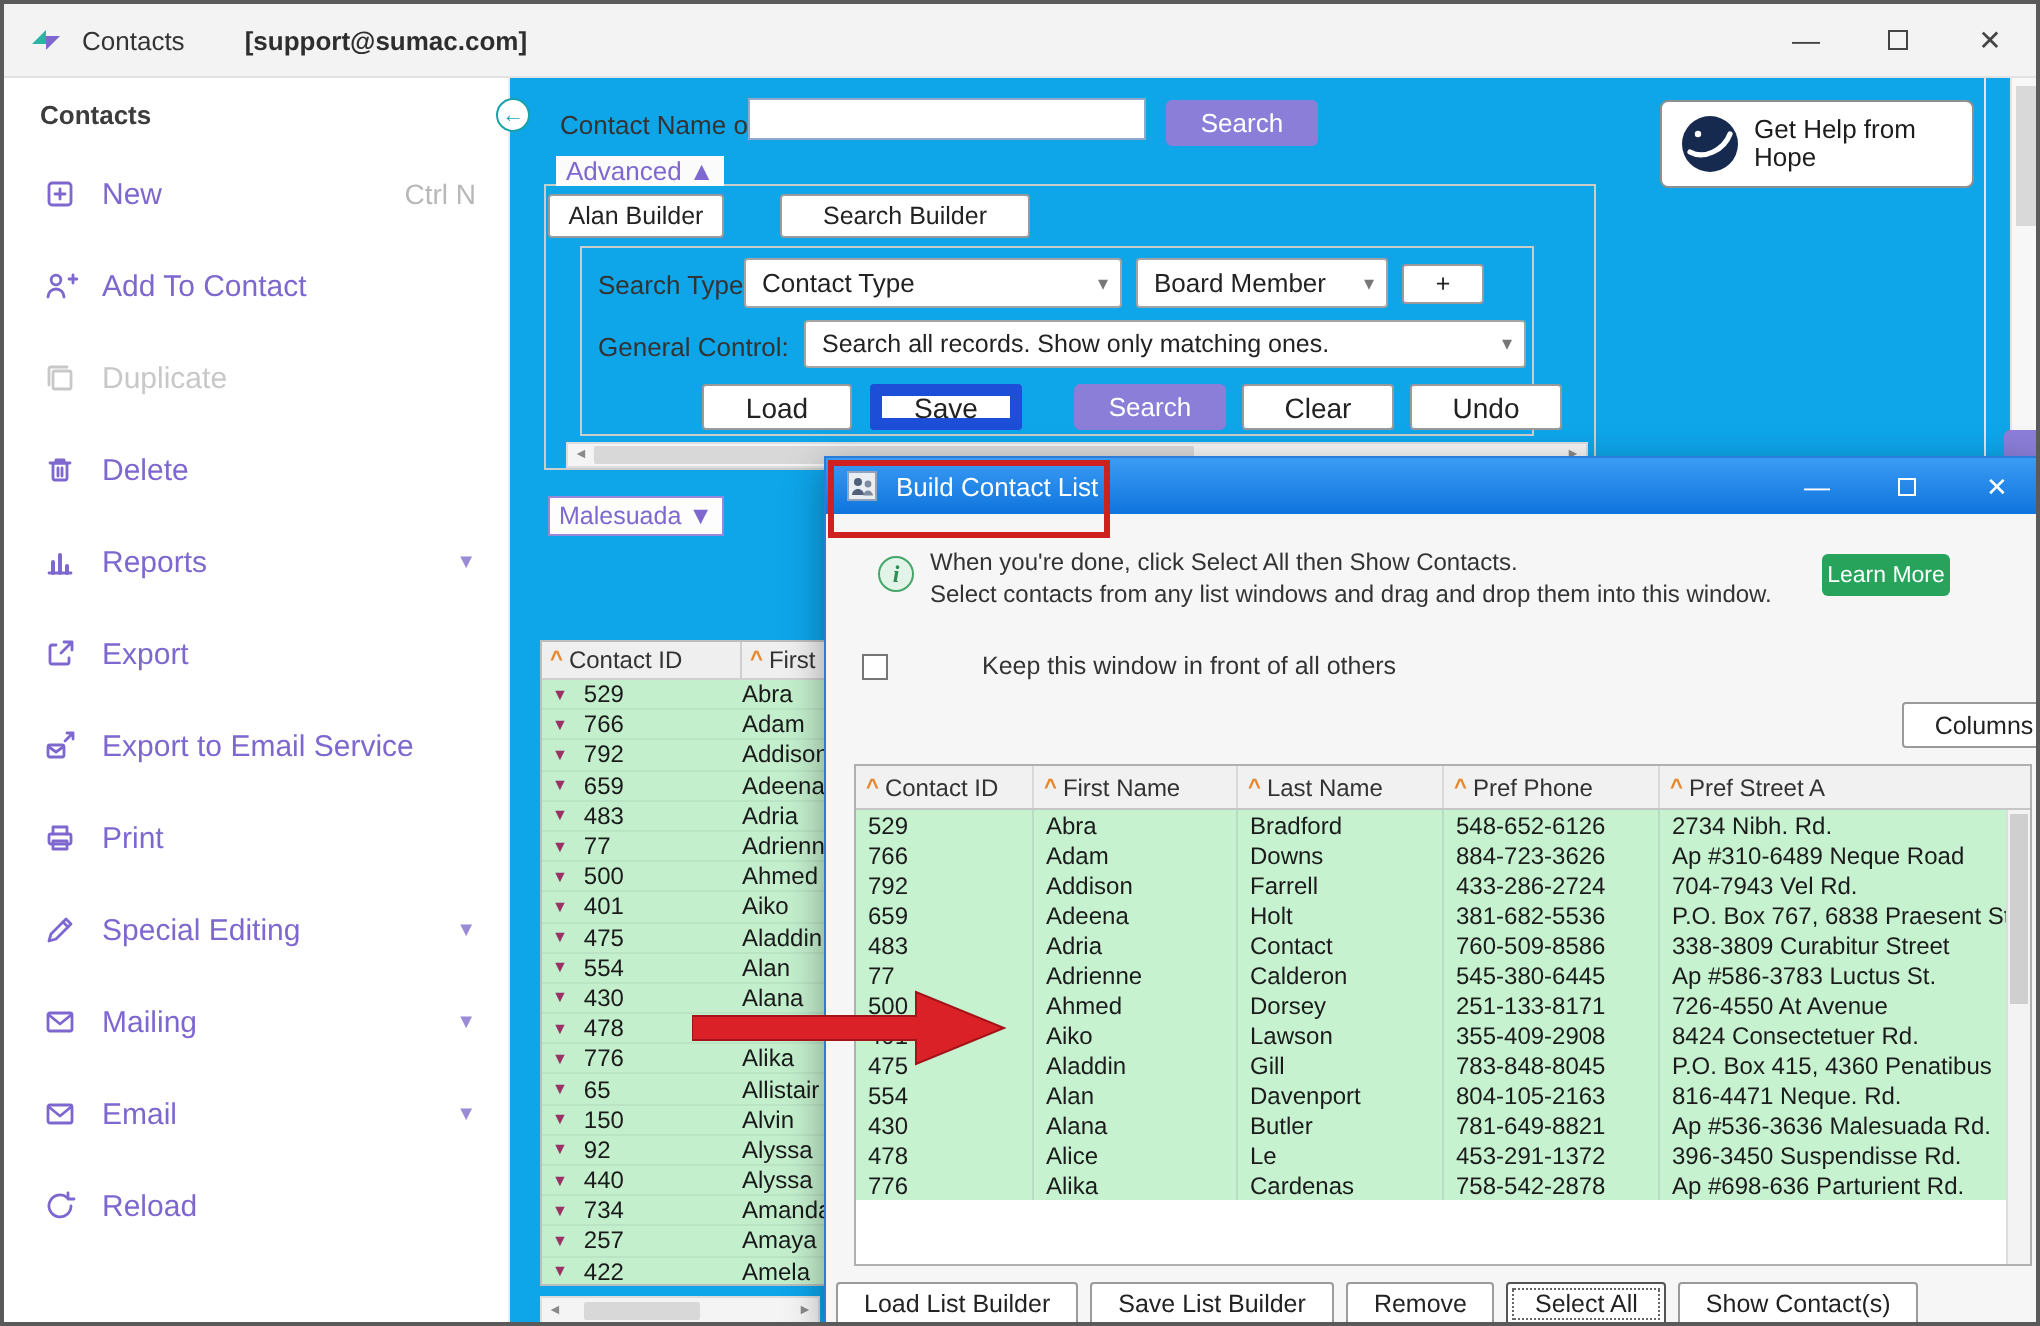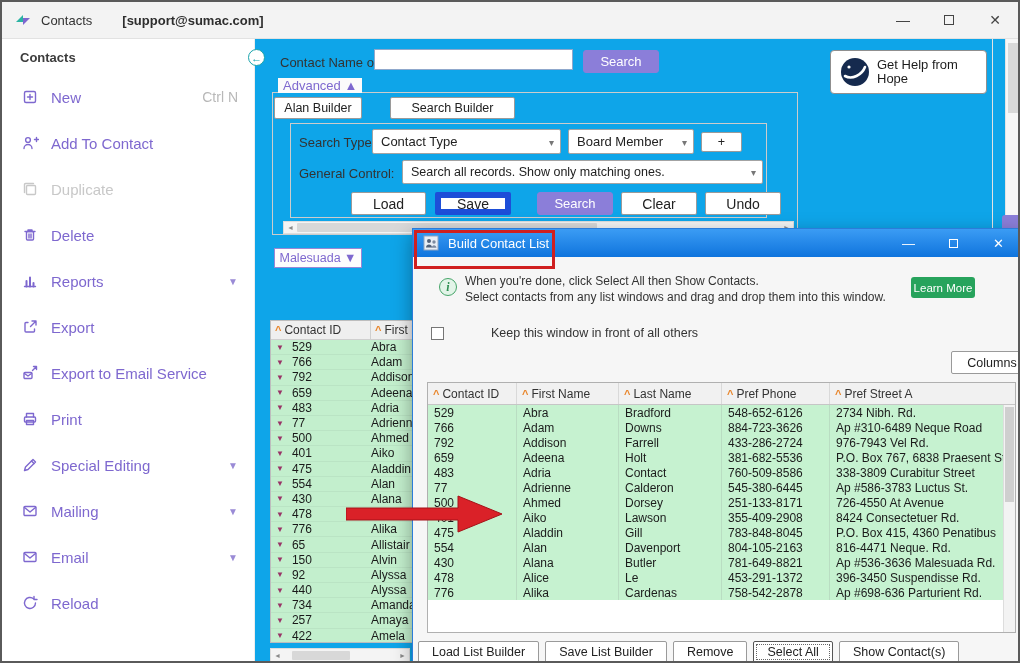--- a/index.html
+++ b/index.html
@@ -586,21 +586,21 @@
             <span class="dt-c c1">Adam</span>
             <span class="dt-c c2">Downs</span>
             <span class="dt-c c3">884-723-3626</span>
             <span class="dt-c c4">Ap #310-6489 Neque Road</span>
           </div>
           <div class="dt-row">
             <span class="dt-c c0">792</span>
             <span class="dt-c c1">Addison</span>
             <span class="dt-c c2">Farrell</span>
             <span class="dt-c c3">433-286-2724</span>
-            <span class="dt-c c4">976-7943 Vel Rd.</span>
+            <span class="dt-c c4">704-7943 Vel Rd.</span>
           </div>
           <div class="dt-row">
             <span class="dt-c c0">659</span>
             <span class="dt-c c1">Adeena</span>
             <span class="dt-c c2">Holt</span>
             <span class="dt-c c3">381-682-5536</span>
             <span class="dt-c c4">P.O. Box 767, 6838 Praesent St.</span>
           </div>
           <div class="dt-row">
             <span class="dt-c c0">483</span>

